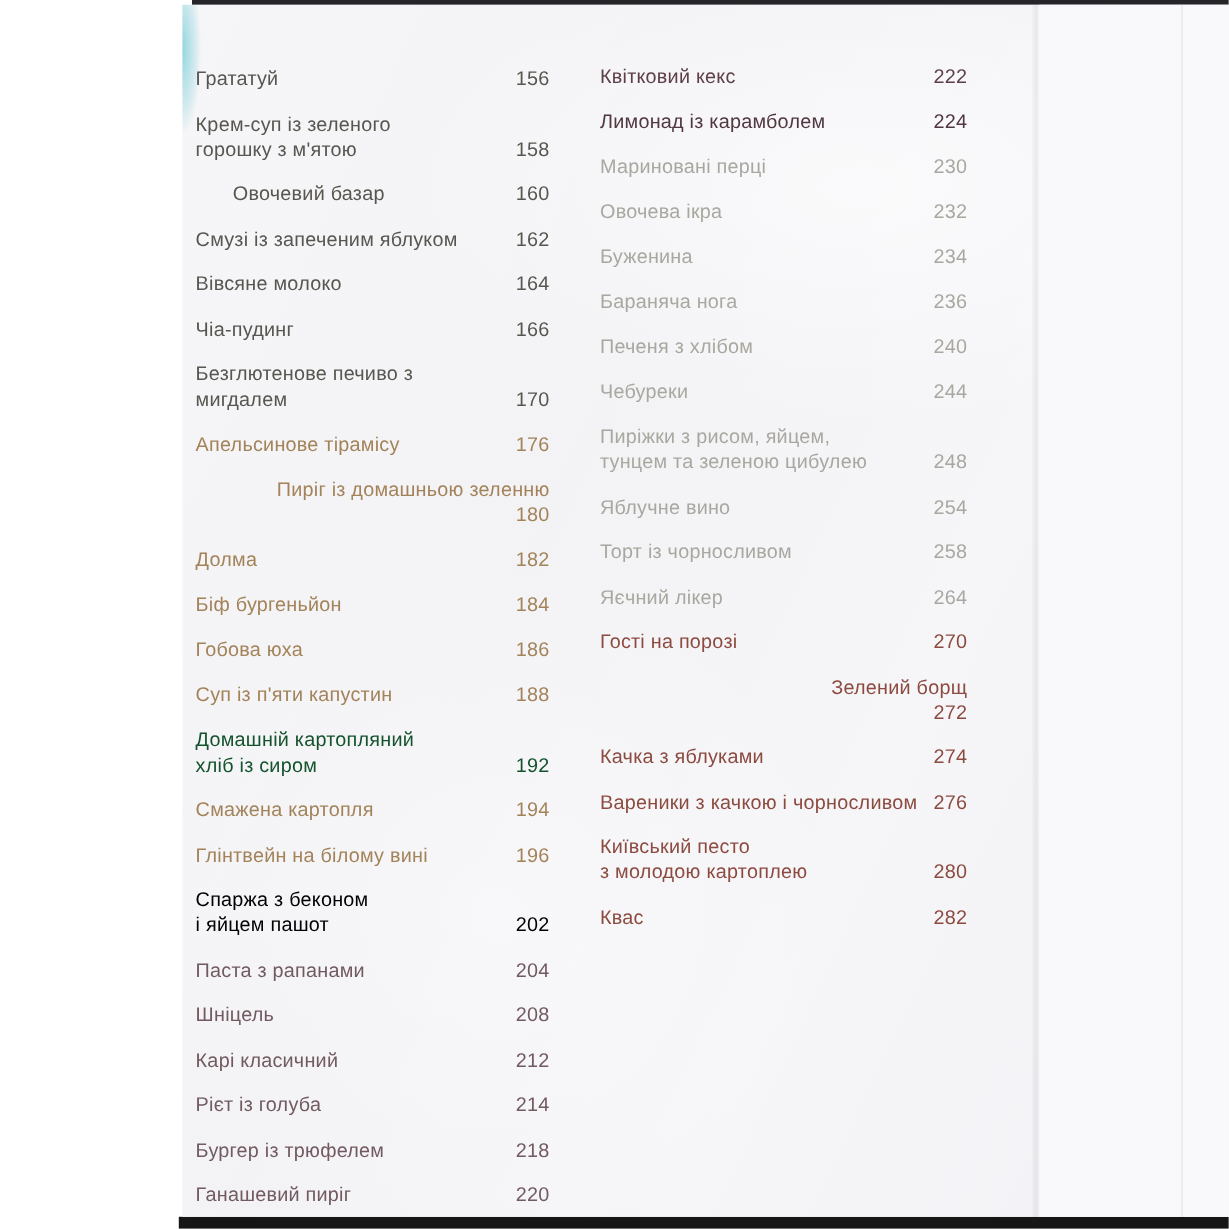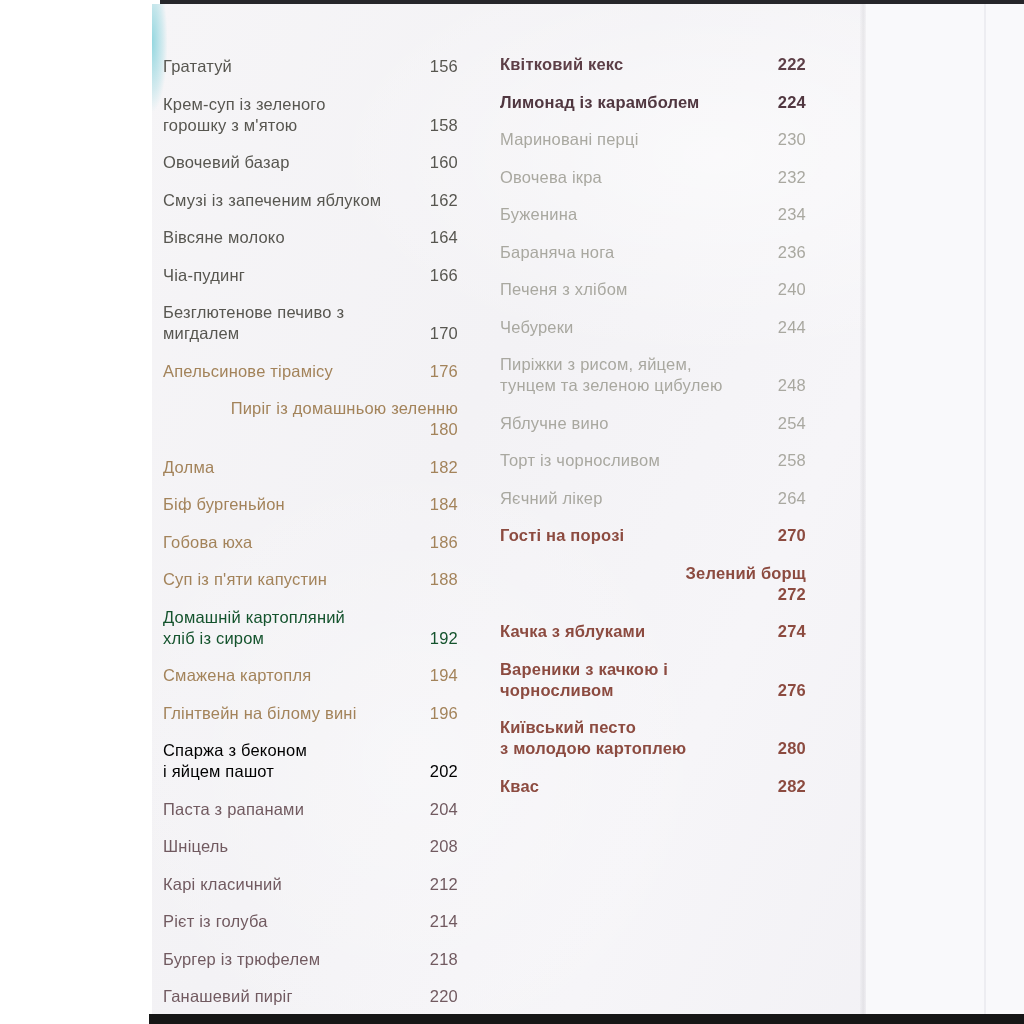--- a/index.html
+++ b/index.html
@@ -72,21 +72,21 @@
     display: flex;
     justify-content: space-between;
     align-items: flex-end;
     margin-bottom: 16.5px;
     font-size: 16.5px;
     line-height: 21px;
     letter-spacing: 0.2px;
   }
   .toc-title { flex: 1 1 auto; }
   .toc-page-num { flex: 0 0 auto; padding-left: 12px; }
-  .bold { font-weight: 700; }
+  .bold { font-weight: 400; }
 </style>
 </head>
 <body>
 
 <div class="scene">
   <div class="bar-top"></div>
   <div class="bar-bottom"></div>
   <div class="page"></div>
   <div class="seam"></div>
   <div class="page-right-lighter"></div>
@@ -99,21 +99,21 @@
         </div>
         <div class="toc-page-num">156</div>
       </div>
       <div class="toc-row" style="color: rgb(87, 86, 80);">
         <div class="toc-title">
           <div>Крем-суп із зеленого</div>
           <div>горошку з м'ятою</div>
         </div>
         <div class="toc-page-num">158</div>
       </div>
-      <div class="toc-row" style="color: rgb(87, 86, 80);">
+      <div class="toc-row" style="color: rgb(87, 86, 80); margin-left: 31px;">
         <div class="toc-title">
           <div>Овочевий базар</div>
         </div>
         <div class="toc-page-num">160</div>
       </div>
       <div class="toc-row" style="color: rgb(87, 86, 80);">
         <div class="toc-title">
           <div>Смузі із запеченим яблуком</div>
         </div>
         <div class="toc-page-num">162</div>

